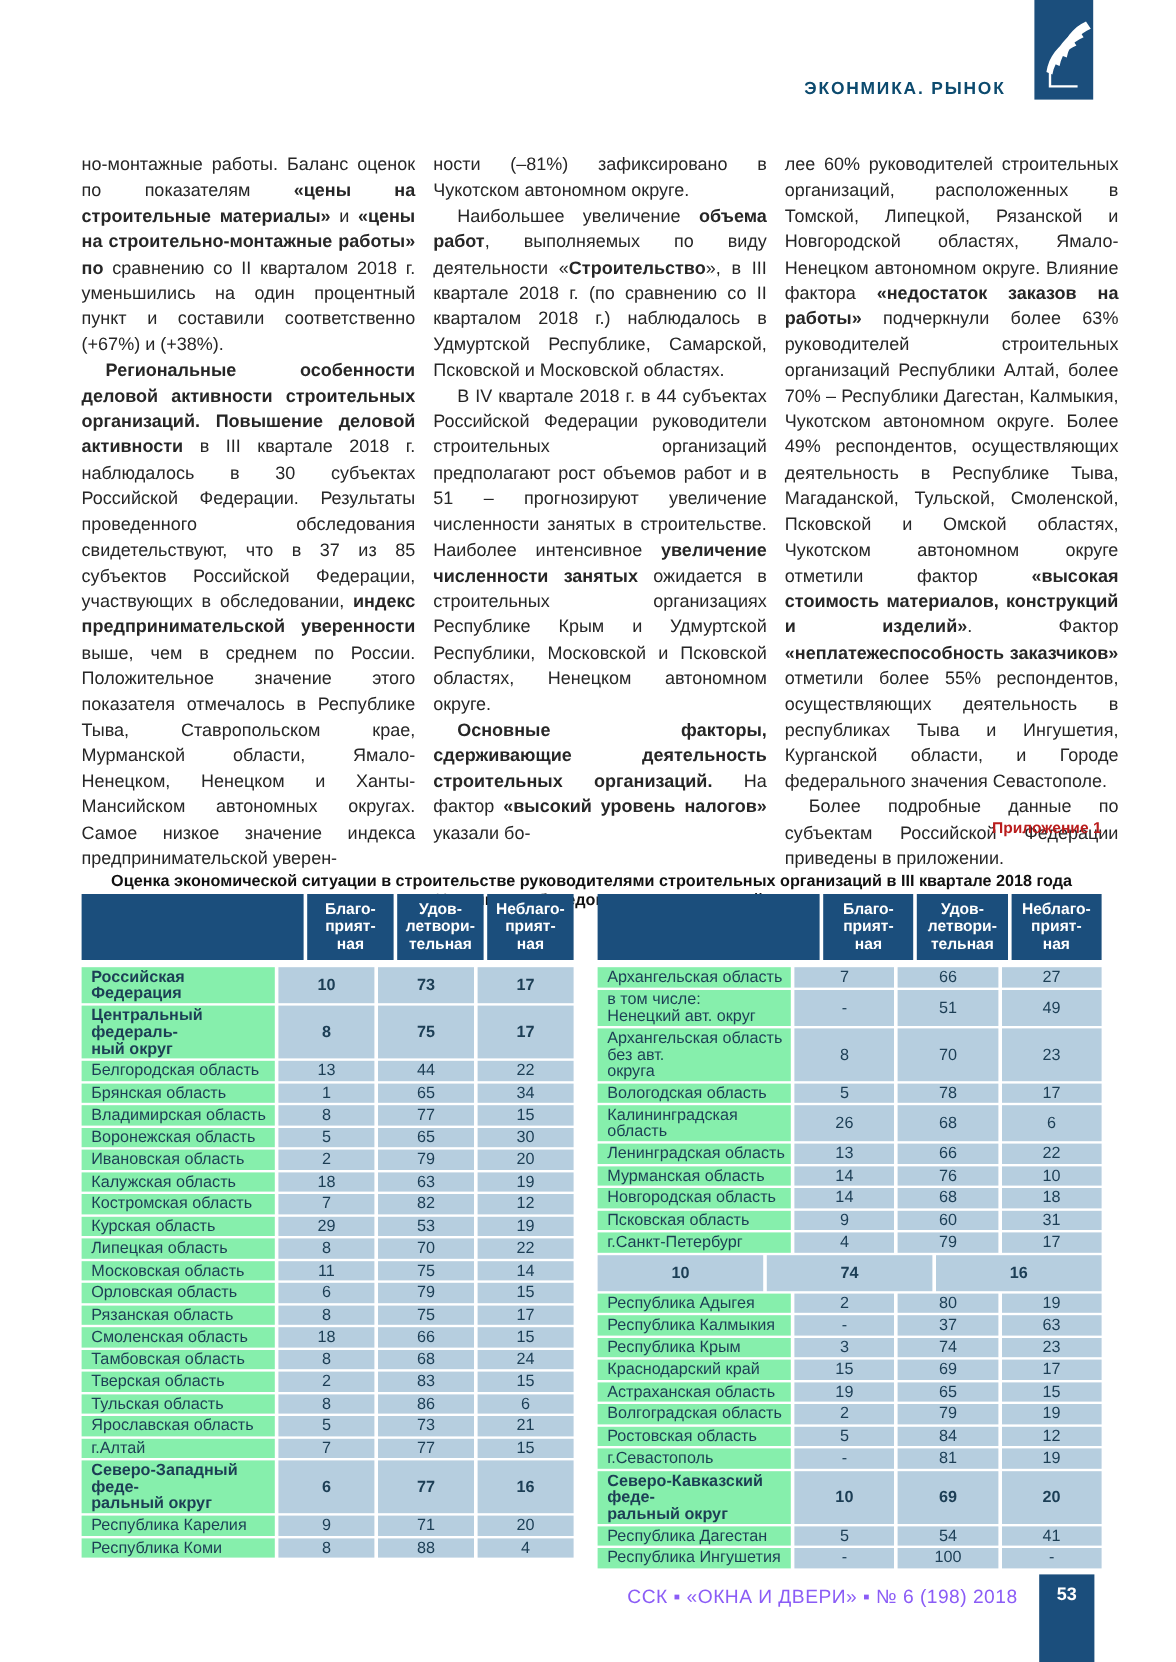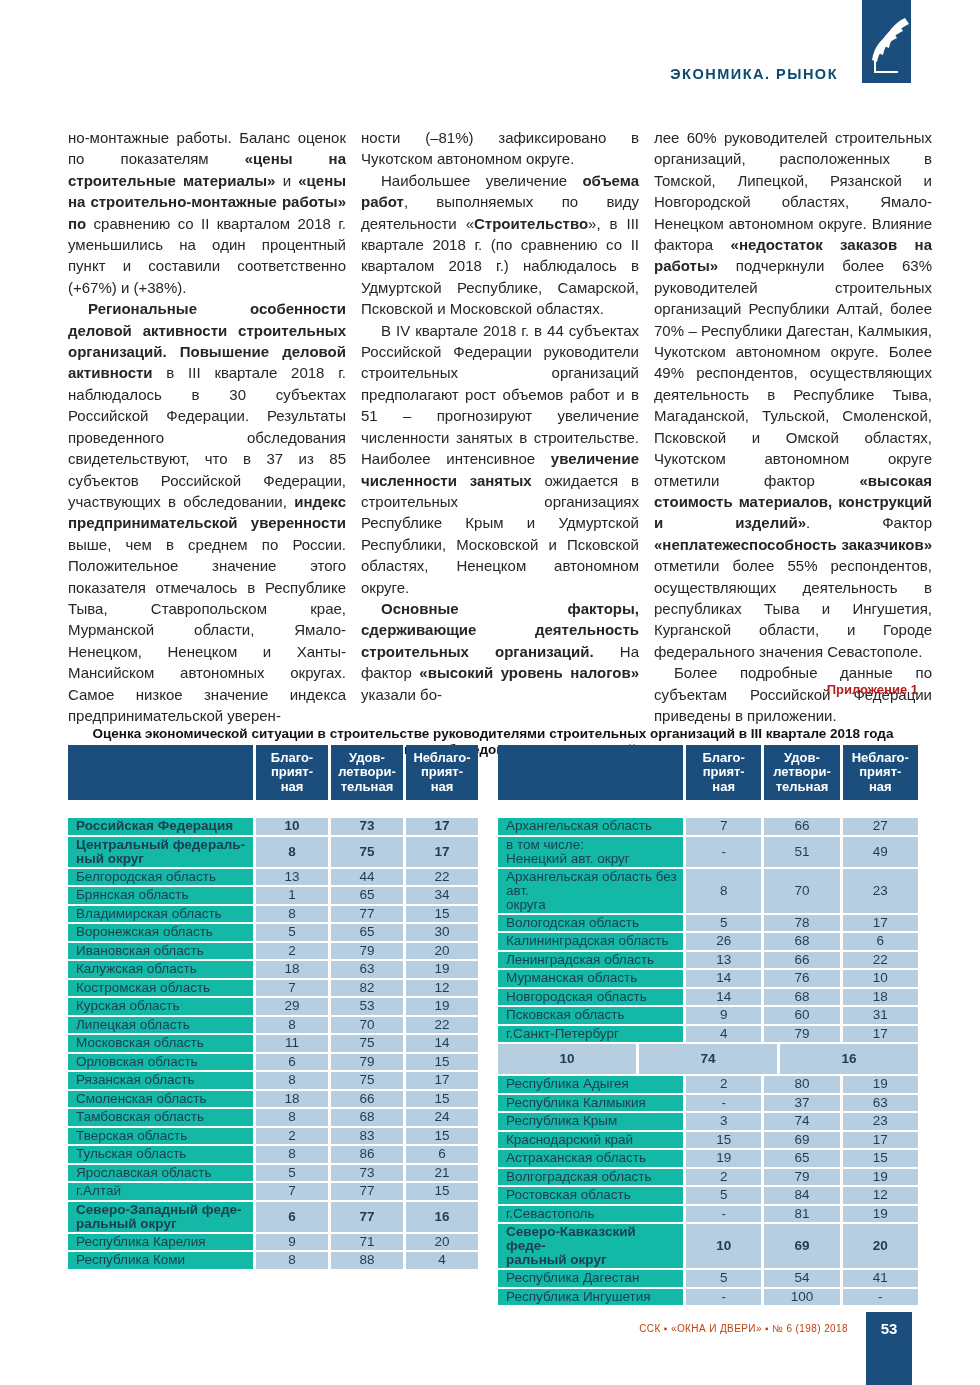--- a/index.html
+++ b/index.html
@@ -25,35 +25,35 @@
 
   
   .appendix-label { position:absolute; top:682px; right:62px; font-size:13px; font-weight:bold; color:#b91c1c; }
   .table-title { position:absolute; top:726px; left:65px; width:856px; text-align:center;
                  font-size:13.5px; font-weight:bold; color:#111; line-height:16px; }
 
   
   .data-table { position:absolute; top:745px; }
   #table-left  { left:68px;  width:410px; }
   #table-right { left:498px; width:420px; }
-  .t-head { display:flex; gap:3px; margin-bottom:18px; }
+  .t-head { display:flex; gap:3px; margin-bottom:6px; }
   .head-name { width:185px; background:#1b4e7c; height:55px; }
   .head-col  { flex:1; background:#1b4e7c; color:#ffffff; font-weight:bold; font-size:13px;
                line-height:14.5px; height:55px; display:flex; align-items:center; justify-content:center;
                text-align:center; white-space:pre-line; }
   .t-row { display:flex; gap:3px; margin-bottom:2px; }
-  .name-cell { width:185px; background:#14b8a6; color:#1c3e55; font-size:13.5px; line-height:14px;
+  .name-cell { width:161px; background:#86efac; color:#1c3e55; font-size:13.5px; line-height:14px;
                padding:1px 4px 1px 8px; display:flex; align-items:center; white-space:pre-line; min-height:16.5px; }
   .val-cell  { flex:1; background:#b6cedf; color:#1c3e55; font-size:13.5px; line-height:14px;
                display:flex; align-items:center; justify-content:center; min-height:16.5px; }
   .bold-row .name-cell, .bold-row .val-cell { font-weight:bold; }
   .tall-row .name-cell, .tall-row .val-cell { min-height:30px; }
 
   
-  .footer-line { position:absolute; top:1323px; right:132px; font-size:10px; letter-spacing:0.4px; color:#c2410c; }
+  .footer-line { position:absolute; top:1323px; right:132px; font-size:16px; letter-spacing:0.4px; color:#8b5cf6; }
   .page-num-box { position:absolute; left:866px; top:1312px; width:46px; height:73px; background:#1b4e7c;
                   color:#ffffff; font-weight:bold; font-size:15px; text-align:center; padding-top:8px; }
 </style>
 </head>
 <body>
 
 <div class="page">
 
   <div class="header-title">ЭКОНМИКА. РЫНОК</div>
 

